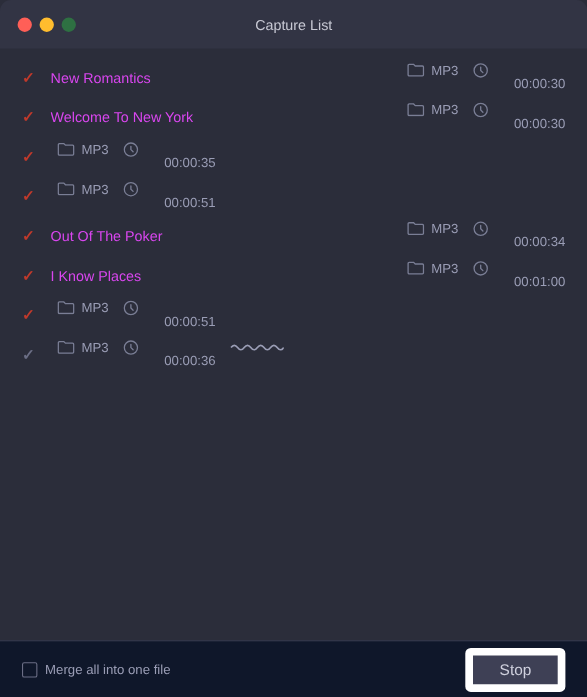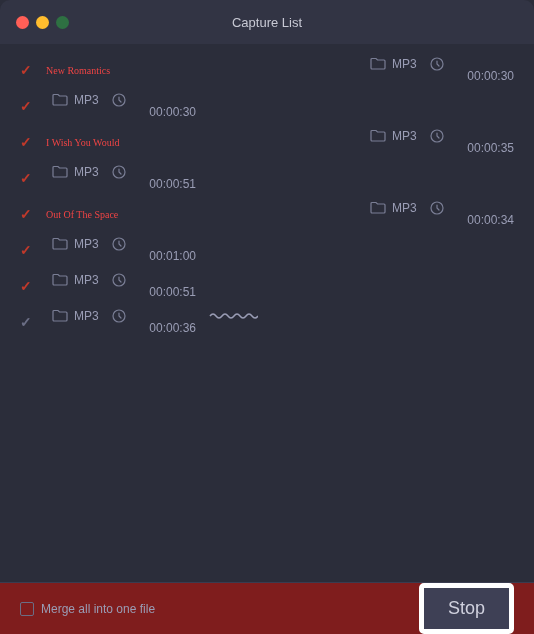--- a/index.html
+++ b/index.html
@@ -82,27 +82,26 @@
     .check-icon.active {
       color: #c0392b;
     }
 
     .check-icon.inactive {
       color: #6b6e85;
     }
 
     .track-name {
       flex: 1;
-      color: #ef4444;
-      font-size: 10px;
+      color: #d946ef;
+      font-size: 13px;
       margin-left: 6px;
       white-space: nowrap;
       overflow: hidden;
       text-overflow: ellipsis;
-      font-family: Liberation Serif, serif;
     }
 
     .track-meta {
       display: flex;
       align-items: flex-start;
       gap: 6px;
       flex-shrink: 0;
       margin-left: 12px;
     }
 
@@ -137,23 +136,24 @@
       width: 50px;
     }
 
     .wave-svg {
       width: 50px;
       height: 14px;
     }
 
     .footer {
       height: 52px;
-      background: #7f1d1d;
+      background: #0f172a;
       border-top: 1px solid #3a3c50;
       display: flex;
+      align-items: center;
       padding: 0 20px;
       flex-shrink: 0;
     }
 
     .merge-checkbox-wrap {
       display: flex;
       align-items: center;
       gap: 7px;
     }
 
@@ -172,23 +172,23 @@
       color: #9a9db5;
       font-size: 12px;
     }
 
     .spacer {
       flex: 1;
     }
 
     .stop-button {
       background: #3e4055;
-      border: 5px solid #ffffff;
+      border: 7px solid #ffffff;
       color: #d0d1de;
-      font-size: 18px;
+      font-size: 14px;
       padding: 5px 24px;
       border-radius: 5px;
       cursor: pointer;
       font-family: inherit;
     }
 
     
     .wave-path {
       stroke: #9a9db5;
       stroke-width: 1.5;
@@ -218,35 +218,35 @@
         <span class="format-label">MP3</span>
         <span class="clock-icon"><svg width="14" height="14" viewBox="0 0 14 14" fill="none" xmlns="http://www.w3.org/2000/svg">
       <circle cx="7" cy="7" r="6" stroke="#7a7e95" stroke-width="1.2"></circle>
       <path d="M7 4V7L9 9" stroke="#7a7e95" stroke-width="1.2" stroke-linecap="round"></path>
     </svg></span>
         <span class="duration-label">00:00:30</span>
       </div>
     </div>
     <div class="track-row">
       <span class="check-icon active">✓</span>
+      <span class="track-name">Welcome To New York</span>
       <div class="track-meta">
         <span class="folder-icon" style="font-size: 13px;"><svg width="16" height="13" viewBox="0 0 16 13" fill="none" xmlns="http://www.w3.org/2000/svg">
       <path d="M1 2.5C1 1.95 1.45 1.5 2 1.5H6L7.5 3H14C14.55 3 15 3.45 15 4V11C15 11.55 14.55 12 14 12H2C1.45 12 1 11.55 1 11V2.5Z" stroke="#7a7e95" stroke-width="1.2" fill="none"></path>
     </svg></span>
         <span class="format-label">MP3</span>
         <span class="clock-icon"><svg width="14" height="14" viewBox="0 0 14 14" fill="none" xmlns="http://www.w3.org/2000/svg">
       <circle cx="7" cy="7" r="6" stroke="#7a7e95" stroke-width="1.2"></circle>
       <path d="M7 4V7L9 9" stroke="#7a7e95" stroke-width="1.2" stroke-linecap="round"></path>
     </svg></span>
         <span class="duration-label">00:00:30</span>
       </div>
     </div>
     <div class="track-row">
       <span class="check-icon active">✓</span>
-      <span class="track-name">I Wish You Would</span>
       <div class="track-meta">
         <span class="folder-icon" style="font-size: 13px;"><svg width="16" height="13" viewBox="0 0 16 13" fill="none" xmlns="http://www.w3.org/2000/svg">
       <path d="M1 2.5C1 1.95 1.45 1.5 2 1.5H6L7.5 3H14C14.55 3 15 3.45 15 4V11C15 11.55 14.55 12 14 12H2C1.45 12 1 11.55 1 11V2.5Z" stroke="#7a7e95" stroke-width="1.2" fill="none"></path>
     </svg></span>
         <span class="format-label">MP3</span>
         <span class="clock-icon"><svg width="14" height="14" viewBox="0 0 14 14" fill="none" xmlns="http://www.w3.org/2000/svg">
       <circle cx="7" cy="7" r="6" stroke="#7a7e95" stroke-width="1.2"></circle>
       <path d="M7 4V7L9 9" stroke="#7a7e95" stroke-width="1.2" stroke-linecap="round"></path>
     </svg></span>
         <span class="duration-label">00:00:35</span>
@@ -261,35 +261,36 @@
         <span class="format-label">MP3</span>
         <span class="clock-icon"><svg width="14" height="14" viewBox="0 0 14 14" fill="none" xmlns="http://www.w3.org/2000/svg">
       <circle cx="7" cy="7" r="6" stroke="#7a7e95" stroke-width="1.2"></circle>
       <path d="M7 4V7L9 9" stroke="#7a7e95" stroke-width="1.2" stroke-linecap="round"></path>
     </svg></span>
         <span class="duration-label">00:00:51</span>
       </div>
     </div>
     <div class="track-row">
       <span class="check-icon active">✓</span>
-      <span class="track-name">Out Of The Space</span>
+      <span class="track-name">Out Of The Poker</span>
       <div class="track-meta">
         <span class="folder-icon" style="font-size: 13px;"><svg width="16" height="13" viewBox="0 0 16 13" fill="none" xmlns="http://www.w3.org/2000/svg">
       <path d="M1 2.5C1 1.95 1.45 1.5 2 1.5H6L7.5 3H14C14.55 3 15 3.45 15 4V11C15 11.55 14.55 12 14 12H2C1.45 12 1 11.55 1 11V2.5Z" stroke="#7a7e95" stroke-width="1.2" fill="none"></path>
     </svg></span>
         <span class="format-label">MP3</span>
         <span class="clock-icon"><svg width="14" height="14" viewBox="0 0 14 14" fill="none" xmlns="http://www.w3.org/2000/svg">
       <circle cx="7" cy="7" r="6" stroke="#7a7e95" stroke-width="1.2"></circle>
       <path d="M7 4V7L9 9" stroke="#7a7e95" stroke-width="1.2" stroke-linecap="round"></path>
     </svg></span>
         <span class="duration-label">00:00:34</span>
       </div>
     </div>
     <div class="track-row">
       <span class="check-icon active">✓</span>
+      <span class="track-name">I Know Places</span>
       <div class="track-meta">
         <span class="folder-icon" style="font-size: 13px;"><svg width="16" height="13" viewBox="0 0 16 13" fill="none" xmlns="http://www.w3.org/2000/svg">
       <path d="M1 2.5C1 1.95 1.45 1.5 2 1.5H6L7.5 3H14C14.55 3 15 3.45 15 4V11C15 11.55 14.55 12 14 12H2C1.45 12 1 11.55 1 11V2.5Z" stroke="#7a7e95" stroke-width="1.2" fill="none"></path>
     </svg></span>
         <span class="format-label">MP3</span>
         <span class="clock-icon"><svg width="14" height="14" viewBox="0 0 14 14" fill="none" xmlns="http://www.w3.org/2000/svg">
       <circle cx="7" cy="7" r="6" stroke="#7a7e95" stroke-width="1.2"></circle>
       <path d="M7 4V7L9 9" stroke="#7a7e95" stroke-width="1.2" stroke-linecap="round"></path>
     </svg></span>
         <span class="duration-label">00:01:00</span>

